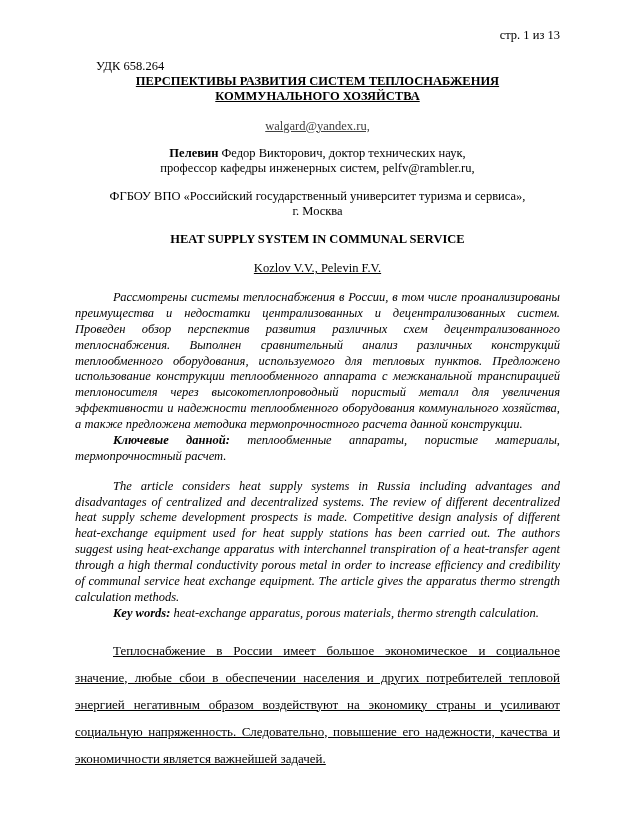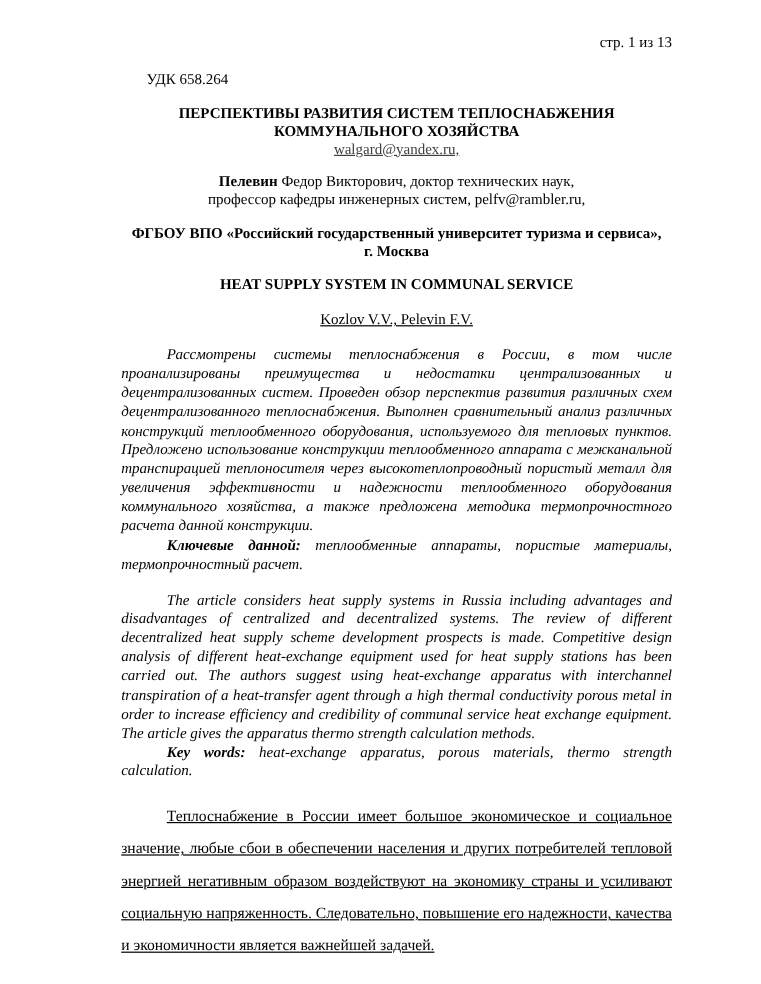--- a/index.html
+++ b/index.html
@@ -2,38 +2,38 @@
 <html><head>
 <meta charset="utf-8">
 <style>
   html, body { margin: 0; padding: 0; background: #ffffff; }
   .page {
     position: relative;
     width: 634px;
     height: 820px;
     box-sizing: border-box;
     background: #ffffff;
-    padding: 28px 74px 40px 101px;
+    padding: 28px 74px 40px 75px;
     font-family: "Liberation Serif", serif;
     font-size: 12.5px;
     color: #000000;
     overflow: hidden;
   }
   .right   { text-align: right; }
   .center  { text-align: center; }
   .bold    { font-weight: bold; }
   .italic  { font-style: italic; }
   .justify { text-align: justify; }
 
   .page-num { margin-bottom: 16px; }
-  .udc { margin-left: 21px; margin-bottom: 13px; }
+  .udc { margin-left: 21px; }
 
-  .title-ru { margin-bottom: 0; line-height: 1.18; }
+  .title-ru { margin-bottom: 15px; line-height: 1.18; text-decoration: underline; }
   .author-block { line-height: 1.18; margin-bottom: 13px; }
-  .affiliation { line-height: 1.18; margin-bottom: 14px; font-weight: bold; }
+  .affiliation { line-height: 1.18; margin-bottom: 14px; }
   .title-en { margin: 14px 0 14px 0; line-height: 1.18; }
   .authors-en { margin-bottom: 14px; text-decoration: underline; }
 
   .abstract { line-height: 1.27; }
   .abstract p { margin: 0; text-indent: 38px; }
   .abstract-gap { height: 14px; }
 
   .keywords-line { margin: 0; text-indent: 38px; line-height: 1.27; }
 
   .body-text {

